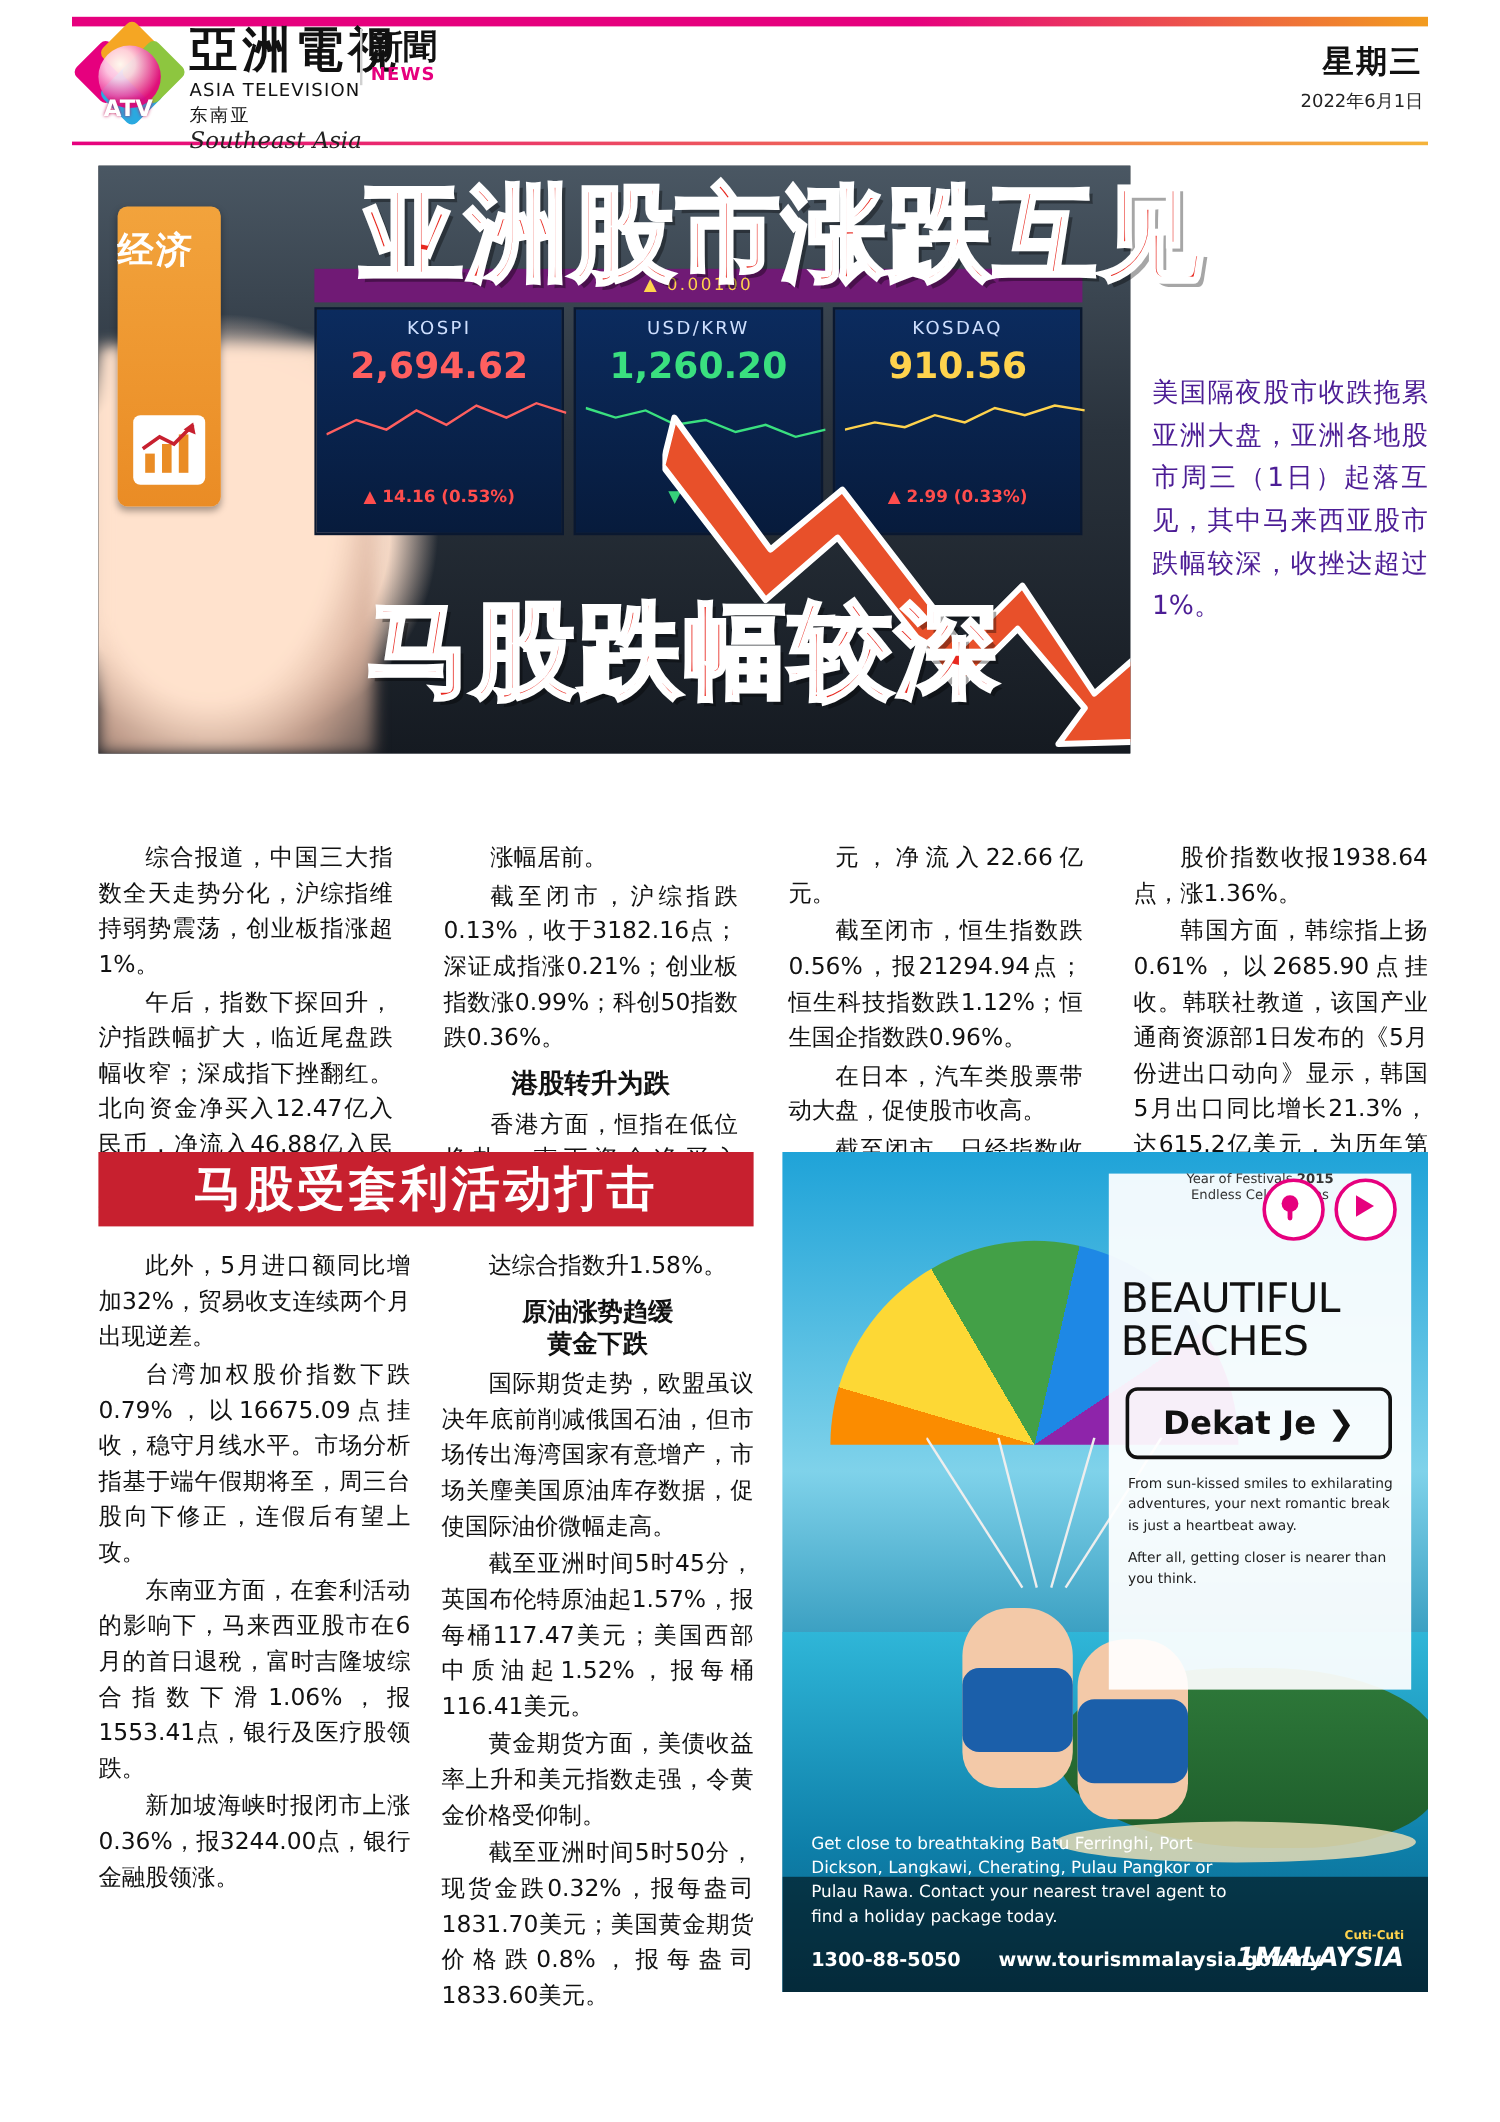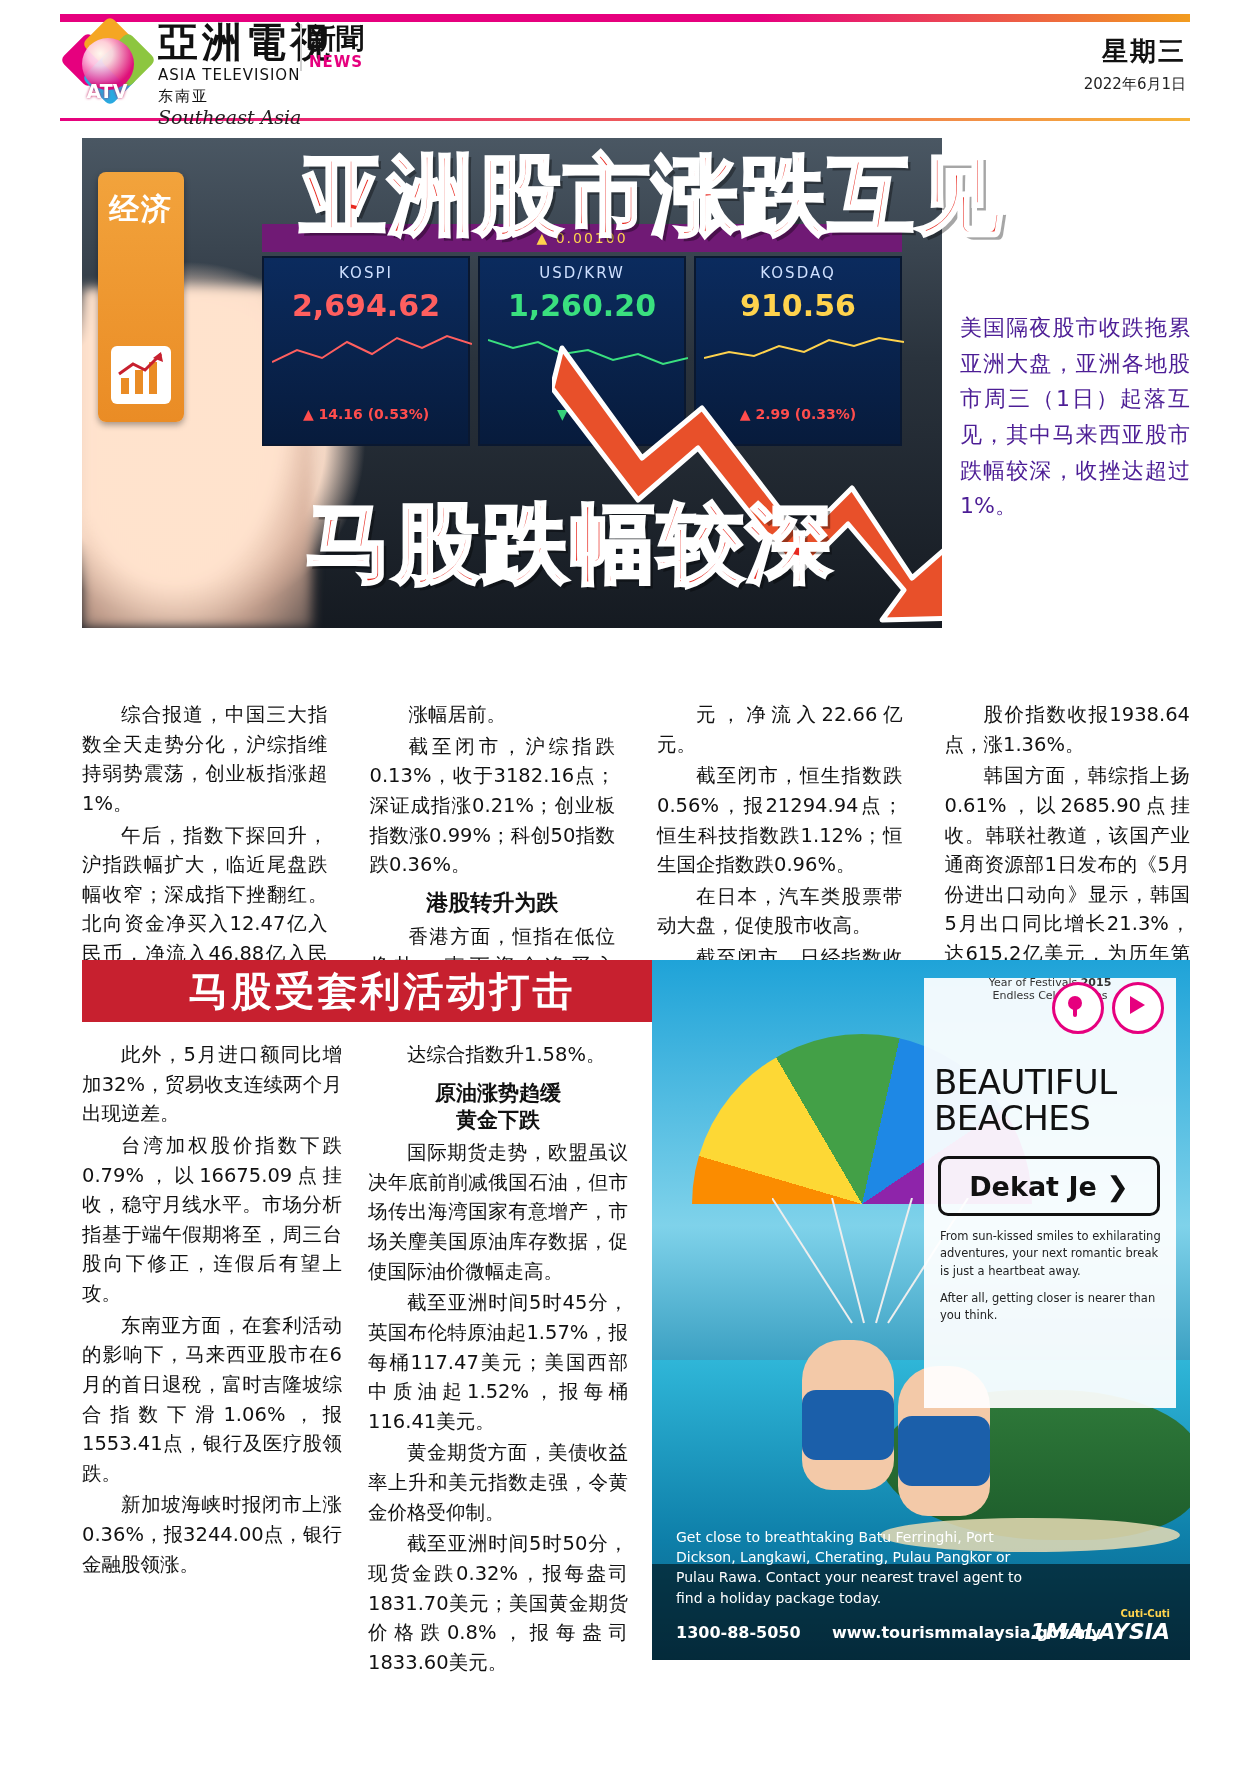--- a/index.html
+++ b/index.html
@@ -67,21 +67,21 @@
     font-size:14px;display:flex;align-items:center;justify-content:center;letter-spacing:2px;}
   .hana{position:absolute;left:420px;top:134px;font-size:26px;color:rgba(255,255,255,.35);font-weight:bold;}
   .blur-person{position:absolute;left:0;top:150px;width:230px;height:340px;
     background:radial-gradient(ellipse at 40% 35%, rgba(255,226,205,.98) 0 110px, rgba(210,170,150,.9) 150px, rgba(60,60,60,.1) 230px);
     filter:blur(6px);}
   .arrow-svg{position:absolute;left:470px;top:190px;width:420px;height:300px;}
 
   .cat-badge{position:absolute;left:98px;top:172px;width:86px;height:250px;
     background:linear-gradient(180deg,#f2a33c 0%, #ea8c25 100%);border-radius:8px;
     box-shadow:0 3px 6px rgba(0,0,0,.35);}
-  .cat-badge .txt{position:absolute;left:0;top:20px;width:86px;text-align:center;color:#fff;
+  .cat-badge .txt{position:absolute;left:0;top:20px;width:86px;text-align:left;color:#fff;
     font-size:30px;font-weight:bold;line-height:1.15;letter-spacing:2px;}
   .cat-badge .ic{position:absolute;left:13px;bottom:18px;width:60px;height:58px;background:#fff;border-radius:6px;}
   .cat-badge .ic svg{display:block;}
 
   .headline1{position:absolute;left:300px;top:152px;width:880px;
     font-size:86px;font-weight:bold;letter-spacing:2px;color:#e8281f;
     -webkit-text-stroke:3px #ffffff;text-shadow:4px 4px 0 rgba(0,0,0,.35);line-height:1;}
   .headline2{position:absolute;left:306px;top:500px;width:700px;
     font-size:86px;font-weight:bold;letter-spacing:2px;color:#e8281f;
     -webkit-text-stroke:3px #ffffff;text-shadow:4px 4px 0 rgba(0,0,0,.35);line-height:1;}
@@ -89,21 +89,21 @@
   .lede{position:absolute;left:960px;top:310px;width:230px;font-size:22px;line-height:1.62;
     color:#4c1d95;text-align:justify;font-family:"DejaVu Sans","Liberation Sans",sans-serif;}
 
   
   .cols{position:absolute;left:82px;top:700px;width:1108px;height:240px;
     display:grid;grid-template-columns:1fr 1fr 1fr 1fr;column-gap:42px;}
   .col p{margin:0 0 2px 0;font-size:19.5px;line-height:1.52;text-align:justify;text-indent:2em;}
   .col h3{margin:8px 0 4px 0;font-size:22px;text-align:center;font-weight:bold;}
 
   
-  .sec-title{position:absolute;left:82px;top:960px;width:546px;height:62px;background:#c7202f;padding-left:27px;}
+  .sec-title{position:absolute;left:82px;top:960px;width:546px;height:62px;background:#c7202f;}
   .sec-title span{display:block;color:#fff;font-size:40px;font-weight:bold;letter-spacing:3px;
     line-height:62px;text-align:center;}
   .lower-cols{position:absolute;left:82px;top:1040px;width:546px;height:620px;
     display:grid;grid-template-columns:1fr 1fr;column-gap:26px;}
   .lower-cols p{margin:0 0 2px 0;font-size:19.5px;line-height:1.52;text-align:justify;text-indent:2em;}
   .lower-cols h3{margin:10px 0 4px 0;font-size:21px;text-align:center;font-weight:bold;line-height:1.3;}
 
   
   .ad{position:absolute;left:652px;top:960px;width:538px;height:700px;overflow:hidden;
     background:linear-gradient(180deg,#1fa3d8 0%, #7fd2ea 38%, #0f7fa8 70%, #0a5f84 100%);}

